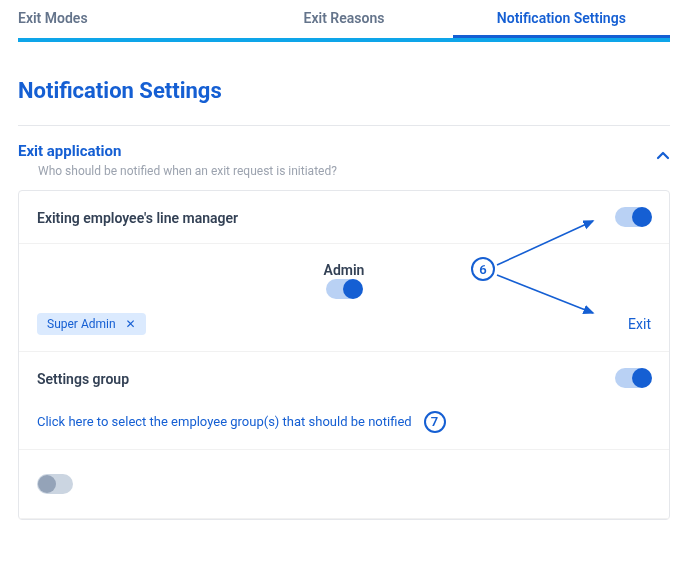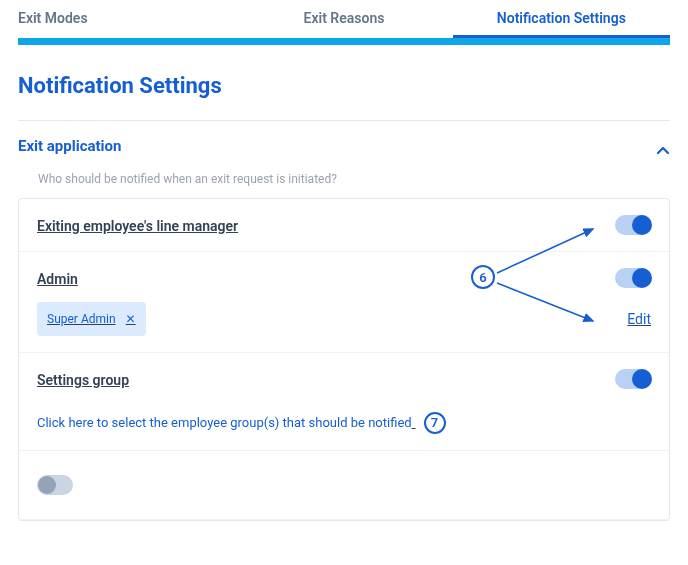--- a/index.html
+++ b/index.html
@@ -6,22 +6,22 @@
     body {
       font-family: -apple-system, BlinkMacSystemFont, "Segoe UI", Roboto, sans-serif;
       background: #fff;
       color: #334155;
       width: 688px;
       height: 565px;
       padding: 0 18px;
     }
     .tabs {
       display: flex;
-      border-bottom: 7px solid #0ea5e9;
-      margin-bottom: 28px;
+      border-bottom: 4px solid #0ea5e9;
+      margin-bottom: 36px;
     }
     .tab {
       flex: 1;
       text-align: center;
       padding: 10px 0 12px;
       font-size: 14px;
       color: #64748b;
       font-weight: 600;
       cursor: pointer;
       position: relative;
@@ -47,39 +47,38 @@
     .section-head {
       display: flex;
       justify-content: space-between;
       align-items: flex-start;
       margin-bottom: 12px;
     }
     .section-title {
       font-size: 15px;
       font-weight: 700;
       color: #155fd3;
-      margin-bottom: 17px;
+      margin-bottom: 4px;
     }
     .section-sub {
       font-size: 12px;
       color: #9ca3af;
       margin-left: 20px;
     }
     .chev {
       color: #155fd3;
       font-size: 18px;
       margin-top: 4px;
       cursor: pointer;
       font-weight: bold;
     }
     .panel {
       border: 1px solid #e5e7eb;
       border-radius: 4px;
       position: relative;
-      text-decoration: underline;
     }
     .row {
       display: flex;
       align-items: center;
       justify-content: space-between;
       padding: 16px 18px;
       border-bottom: 1px solid #f1f1f1;
     }
     .row:last-child { border-bottom: none; }
     .row-label {
@@ -112,21 +111,21 @@
       padding: 8px 18px 16px;
       display: flex;
       align-items: center;
       justify-content: space-between;
       border-bottom: 1px solid #f1f1f1;
     }
     .chip {
       background: #dbeafe;
       color: #155fd3;
       font-size: 12px;
-      padding: 10px 10px;
+      padding: 4px 10px;
       border-radius: 4px;
       display: inline-flex;
       align-items: center;
       gap: 10px;
     }
     .chip .x {
       cursor: pointer;
       color: #155fd3;
       font-size: 12px;
     }
@@ -206,32 +205,32 @@
 <div class="panel">
 
   <div class="row">
     <div class="row-col"><span class="row-label">Exiting employee's line manager</span></div>
     <div class="toggle on">
         <div class="knob"></div>
       </div>
   </div>
 
 
-  <div class="row" style="border-bottom:none; padding-bottom:6px;">
+  <div class="row" style="border-bottom:none; padding-bottom:6px;flex-direction:column;">
     <div class="row-col"><span class="row-label">Admin</span></div>
     <div class="toggle on">
         <div class="knob"></div>
       </div>
   </div>
   <div class="chip-row">
     <div class="chip">
       <span>Super Admin</span>
       <span class="x">✕</span>
     </div>
-    <span class="edit-link">Edit</span>
+    <span class="edit-link">Exit</span>
   </div>
 
   <div class="row" style="border-bottom:none; padding-bottom:8px;">
     <div class="row-col"><span class="row-label">Settings group</span></div>
     <div class="toggle on">
         <div class="knob"></div>
       </div>
   </div>
   <div class="sublink-row">
     <span class="sublink">Click here to select the employee group(s) that should be notified</span>

